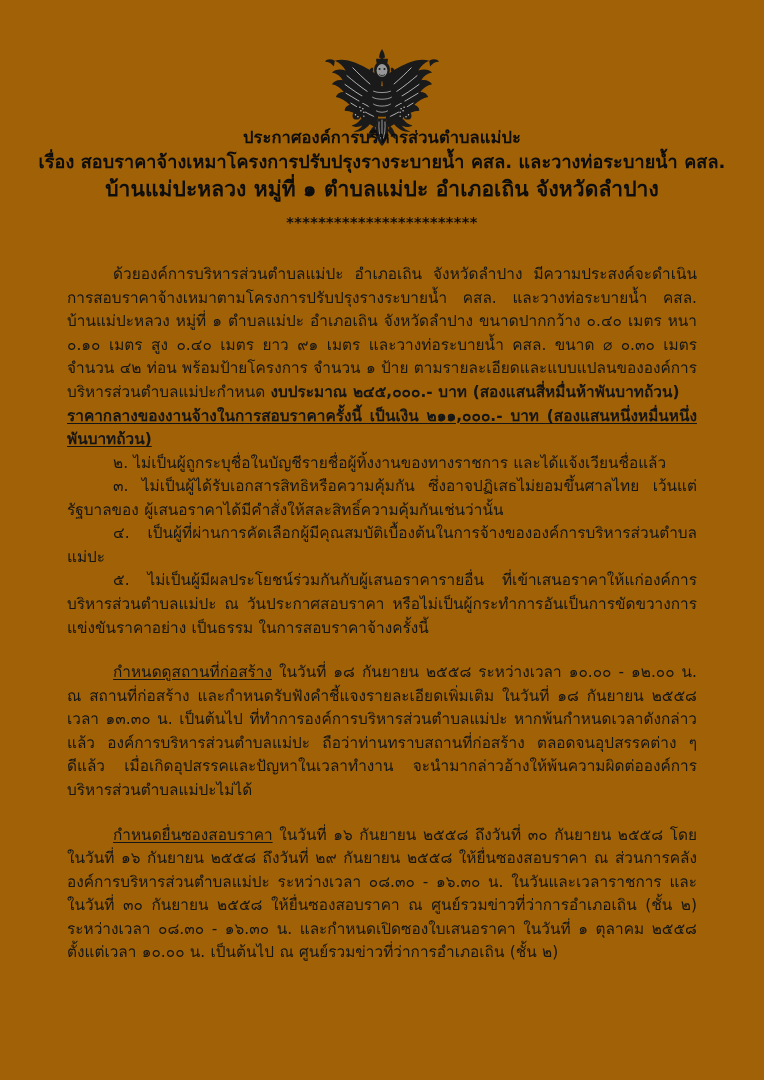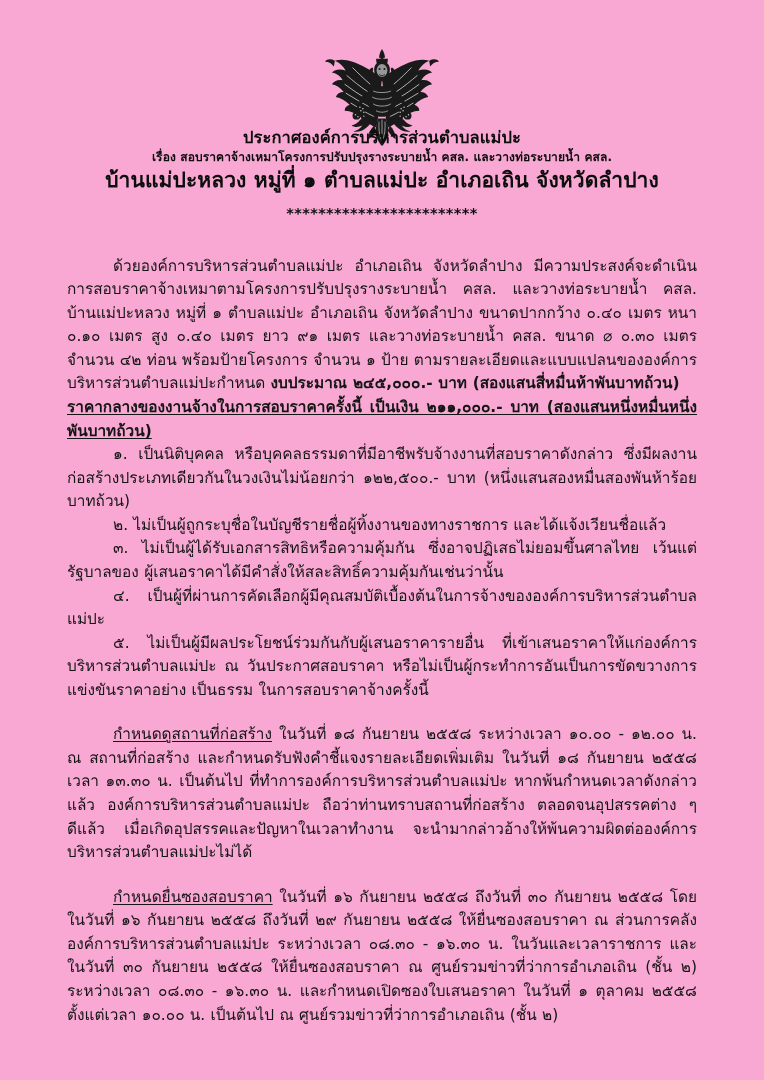--- a/index.html
+++ b/index.html
@@ -13,21 +13,21 @@
     height: 1080px;
     overflow: hidden;
     font-family: "DejaVu Sans", "Liberation Sans", sans-serif;
     color: #111111;
   }
 
   .page {
     position: relative;
     width: 764px;
     height: 1080px;
-    background: #f9a8d4;
+    background: #a16207;
     box-sizing: border-box;
   }
 
   
   .emblem-wrap {
     width: 100%;
     display: flex;
     justify-content: center;
     align-items: flex-start;
     padding-top: 42px;
@@ -46,21 +46,21 @@
     margin-top: 8px;
   }
   .doc-title {
     font-size: 16.5px;
     font-weight: bold;
     line-height: 1.42;
     letter-spacing: 0.1px;
     color: #0d0d0d;
   }
   .doc-subject {
-    font-size: 12px;
+    font-size: 18px;
     font-weight: bold;
     line-height: 1.42;
     letter-spacing: 0.1px;
     color: #0d0d0d;
     padding: 0 36px;
   }
   .doc-location {
     font-size: 21px;
     font-weight: bold;
     line-height: 1.42;
@@ -230,21 +230,20 @@
     <div class="asterisks">************************</div>
   </div>
 
   <div class="body-block">
 
     <p class="para indent"><span>ด้วยองค์การบริหารส่วนตำบลแม่ปะ  อำเภอเถิน  จังหวัดลำปาง   มีความประสงค์จะดำเนินการสอบราคาจ้างเหมาตามโครงการปรับปรุงรางระบายน้ำ คสล. และวางท่อระบายน้ำ คสล. บ้านแม่ปะหลวง หมู่ที่ ๑ ตำบลแม่ปะ  อำเภอเถิน  จังหวัดลำปาง  ขนาดปากกว้าง ๐.๔๐ เมตร  หนา ๐.๑๐ เมตร  สูง ๐.๔๐ เมตร ยาว ๙๑ เมตร  และวางท่อระบายน้ำ คสล. ขนาด ⌀ ๐.๓๐ เมตร  จำนวน ๔๒ ท่อน  พร้อมป้ายโครงการ  จำนวน ๑ ป้าย ตามรายละเอียดและแบบแปลนขององค์การบริหารส่วนตำบลแม่ปะกำหนด </span><span class="b">งบประมาณ ๒๔๕,๐๐๐.- บาท (สองแสนสี่หมื่นห้าพันบาทถ้วน)</span></p>
 
     <p class="para bu">ราคากลางของงานจ้างในการสอบราคาครั้งนี้  เป็นเงิน ๒๑๑,๐๐๐.- บาท (สองแสนหนึ่งหมื่นหนึ่งพันบาทถ้วน)</p>
 
 
-    <p class="para indent">๑.  เป็นนิติบุคคล หรือบุคคลธรรมดาที่มีอาชีพรับจ้างงานที่สอบราคาดังกล่าว  ซึ่งมีผลงานก่อสร้างประเภทเดียวกันในวงเงินไม่น้อยกว่า  ๑๒๒,๕๐๐.-  บาท  (หนึ่งแสนสองหมื่นสองพันห้าร้อยบาทถ้วน)</p>
     <p class="para indent">๒. ไม่เป็นผู้ถูกระบุชื่อในบัญชีรายชื่อผู้ทิ้งงานของทางราชการ    และได้แจ้งเวียนชื่อแล้ว</p>
     <p class="para indent">๓. ไม่เป็นผู้ได้รับเอกสารสิทธิหรือความคุ้มกัน  ซึ่งอาจปฏิเสธไม่ยอมขึ้นศาลไทย  เว้นแต่รัฐบาลของ   ผู้เสนอราคาได้มีคำสั่งให้สละสิทธิ์ความคุ้มกันเช่นว่านั้น</p>
     <p class="para indent">๔.  เป็นผู้ที่ผ่านการคัดเลือกผู้มีคุณสมบัติเบื้องต้นในการจ้างขององค์การบริหารส่วนตำบลแม่ปะ</p>
     <p class="para indent">๕. ไม่เป็นผู้มีผลประโยชน์ร่วมกันกับผู้เสนอราคารายอื่น  ที่เข้าเสนอราคาให้แก่องค์การบริหารส่วนตำบลแม่ปะ  ณ  วันประกาศสอบราคา  หรือไม่เป็นผู้กระทำการอันเป็นการขัดขวางการแข่งขันราคาอย่าง   เป็นธรรม  ในการสอบราคาจ้างครั้งนี้</p>
 
     <p class="para indent gap-top-lg"><span class="u">กำหนดดูสถานที่ก่อสร้าง</span><span>  ในวันที่  ๑๘  กันยายน  ๒๕๕๘   ระหว่างเวลา  ๑๐.๐๐ - ๑๒.๐๐ น. ณ สถานที่ก่อสร้าง และกำหนดรับฟังคำชี้แจงรายละเอียดเพิ่มเติม ในวันที่ ๑๘ กันยายน ๒๕๕๘ เวลา ๑๓.๓๐ น. เป็นต้นไป  ที่ทำการองค์การบริหารส่วนตำบลแม่ปะ หากพ้นกำหนดเวลาดังกล่าวแล้ว  องค์การบริหารส่วนตำบลแม่ปะ  ถือว่าท่านทราบสถานที่ก่อสร้าง    ตลอดจนอุปสรรคต่าง ๆ  ดีแล้ว  เมื่อเกิดอุปสรรคและปัญหาในเวลาทำงาน  จะนำมากล่าวอ้างให้พ้นความผิดต่อองค์การบริหารส่วนตำบลแม่ปะไม่ได้</span></p>
 
     <p class="para indent gap-top-lg"><span class="u">กำหนดยื่นซองสอบราคา</span><span>  ในวันที่  ๑๖  กันยายน  ๒๕๕๘  ถึงวันที่  ๓๐  กันยายน  ๒๕๕๘  โดยในวันที่ ๑๖  กันยายน  ๒๕๕๘  ถึงวันที่  ๒๙  กันยายน  ๒๕๕๘  ให้ยื่นซองสอบราคา  ณ  ส่วนการคลัง  องค์การบริหารส่วนตำบลแม่ปะ ระหว่างเวลา ๐๘.๓๐ - ๑๖.๓๐ น. ในวันและเวลาราชการ และในวันที่  ๓๐  กันยายน  ๒๕๕๘ ให้ยื่นซองสอบราคา  ณ  ศูนย์รวมข่าวที่ว่าการอำเภอเถิน (ชั้น ๒)  ระหว่างเวลา  ๐๘.๓๐ - ๑๖.๓๐ น. และกำหนดเปิดซองใบเสนอราคา  ในวันที่  ๑  ตุลาคม  ๒๕๕๘  ตั้งแต่เวลา  ๑๐.๐๐ น. เป็นต้นไป ณ ศูนย์รวมข่าวที่ว่าการอำเภอเถิน (ชั้น ๒)</span></p>
 
   </div>

